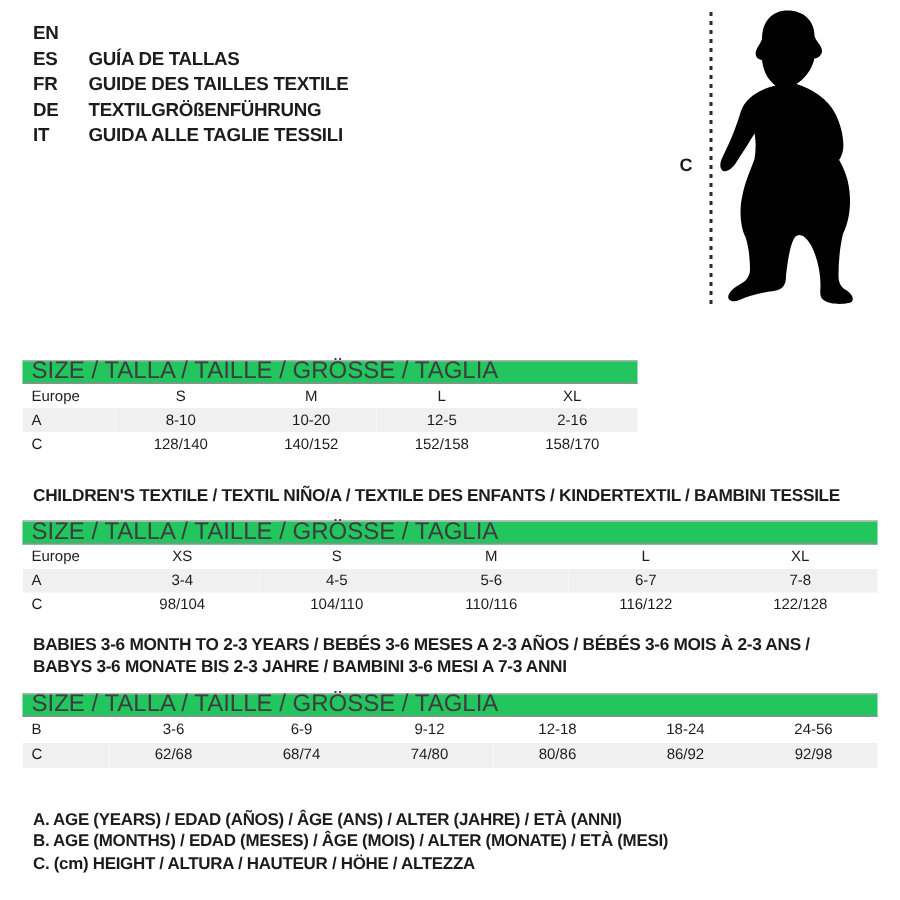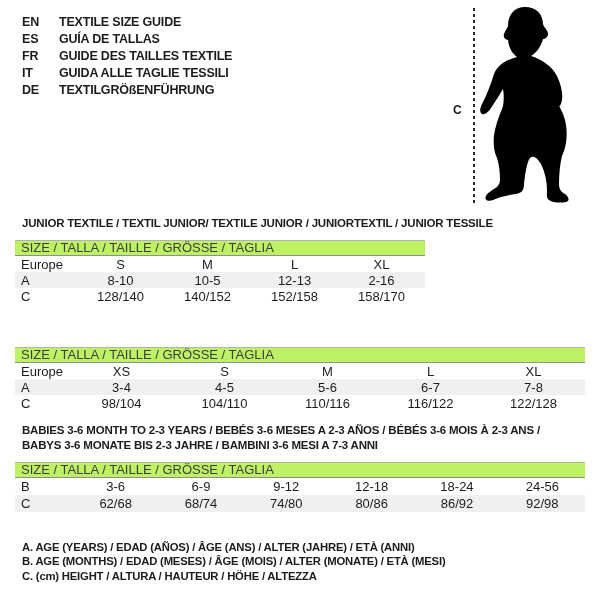--- a/index.html
+++ b/index.html
@@ -29,63 +29,62 @@
 
   
   .section-title {
     position: absolute; left: 22px;
     font-size: 11.5px; font-weight: 700; letter-spacing: -0.2px;
     line-height: 15px; white-space: nowrap;
   }
   .size-table { position: absolute; left: 15px; }
   .size-bar {
     height: 16px; line-height: 14px;
-    background: #bef264; color: #3d3d3d;
+    background: #22c55e; color: #3d3d3d;
     border-top: 1px solid #b2b2b2; border-bottom: 1px solid #8f8f8f;
-    font-size: 13px; padding-left: 6px;
+    font-size: 16px; padding-left: 6px;
   }
   table { border-collapse: collapse; table-layout: fixed; width: 100%; }
   td {
-    height: 16px; font-size: 13px; font-weight: 400;
+    height: 16px; font-size: 10px; font-weight: 400;
     text-align: center; vertical-align: middle;
     white-space: nowrap; overflow: hidden; margin-left: 20px;
   }
   td.row-label { text-align: left; padding-left: 6px; }
   tr.alt { background: #f0f0f0; }
   .t3 td { height: 17px; }
 
   
   .notes { position: absolute; left: 22px; top: 540px; }
   .note-line { font-size: 11.3px; font-weight: 700; line-height: 14.4px; letter-spacing: -0.2px; white-space: nowrap; }
 </style>
 </head>
 <body>
 
 <div class="page">
 
   <div class="lang-block">
     <div class="lang-row">
       <span class="lang-code">EN</span>
-      <span class="lang-label">TEXTILE SIZE GUIDE</span>
     </div>
     <div class="lang-row">
       <span class="lang-code">ES</span>
       <span class="lang-label">GUÍA DE TALLAS</span>
     </div>
     <div class="lang-row">
       <span class="lang-code">FR</span>
       <span class="lang-label">GUIDE DES TAILLES TEXTILE</span>
     </div>
     <div class="lang-row">
+      <span class="lang-code">DE</span>
+      <span class="lang-label">TEXTILGRÖßENFÜHRUNG</span>
+    </div>
+    <div class="lang-row">
       <span class="lang-code">IT</span>
       <span class="lang-label">GUIDA ALLE TAGLIE TESSILI</span>
-    </div>
-    <div class="lang-row">
-      <span class="lang-code">DE</span>
-      <span class="lang-label">TEXTILGRÖßENFÜHRUNG</span>
     </div>
   </div>
 
   <div class="figure">
     <div class="dashed-line"></div>
     <div class="figure-label">C</div>
     <svg class="silhouette" width="112" height="200" viewBox="0 0 112 200" xmlns="http://www.w3.org/2000/svg">
       <path fill="#000000" d="
         M50,3
         C61,3 68,10 68,20
@@ -111,21 +110,20 @@
         C13,109 8,112 6,109 C4,106 6,102 8,98
         C12,90 16,80 19,70
         C22,62 30,56 42,53
         C38,50 34,45 33,36
         C30,36 28,33 29,30 C30,27 32,25 33,22
         C33,10 40,3 50,3
         Z"></path>
     </svg>
   </div>
 
-  <div class="section-title" style="top:216px">JUNIOR TEXTILE / TEXTIL JUNIOR/ TEXTILE JUNIOR / JUNIORTEXTIL / JUNIOR TESSILE</div>
   <div class="size-table" style="top:240px; width:410px">
     <div class="size-bar">SIZE / TALLA / TAILLE / GRÖSSE / TAGLIA</div>
     <table>
       <colgroup>
           <col style="width:62px">
           <col>
           <col>
           <col>
           <col>
         </colgroup>
@@ -133,35 +131,36 @@
         <tr>
           <td class="row-label">Europe</td>
           <td>S</td>
           <td>M</td>
           <td>L</td>
           <td>XL</td>
         </tr>
         <tr class="alt">
           <td class="row-label">A</td>
           <td>8-10</td>
-          <td>10-5</td>
-          <td>12-13</td>
+          <td>10-20</td>
+          <td>12-5</td>
           <td>2-16</td>
         </tr>
         <tr>
           <td class="row-label">C</td>
           <td>128/140</td>
           <td>140/152</td>
           <td>152/158</td>
           <td>158/170</td>
         </tr>
       </tbody>
     </table>
   </div>
 
+  <div class="section-title" style="top:324px">CHILDREN'S TEXTILE / TEXTIL NIÑO/A / TEXTILE DES ENFANTS / KINDERTEXTIL / BAMBINI TESSILE</div>
   <div class="size-table" style="top:347px; width:570px">
     <div class="size-bar">SIZE / TALLA / TAILLE / GRÖSSE / TAGLIA</div>
     <table>
       <colgroup>
           <col style="width:55px">
           <col>
           <col>
           <col>
           <col>
           <col>

